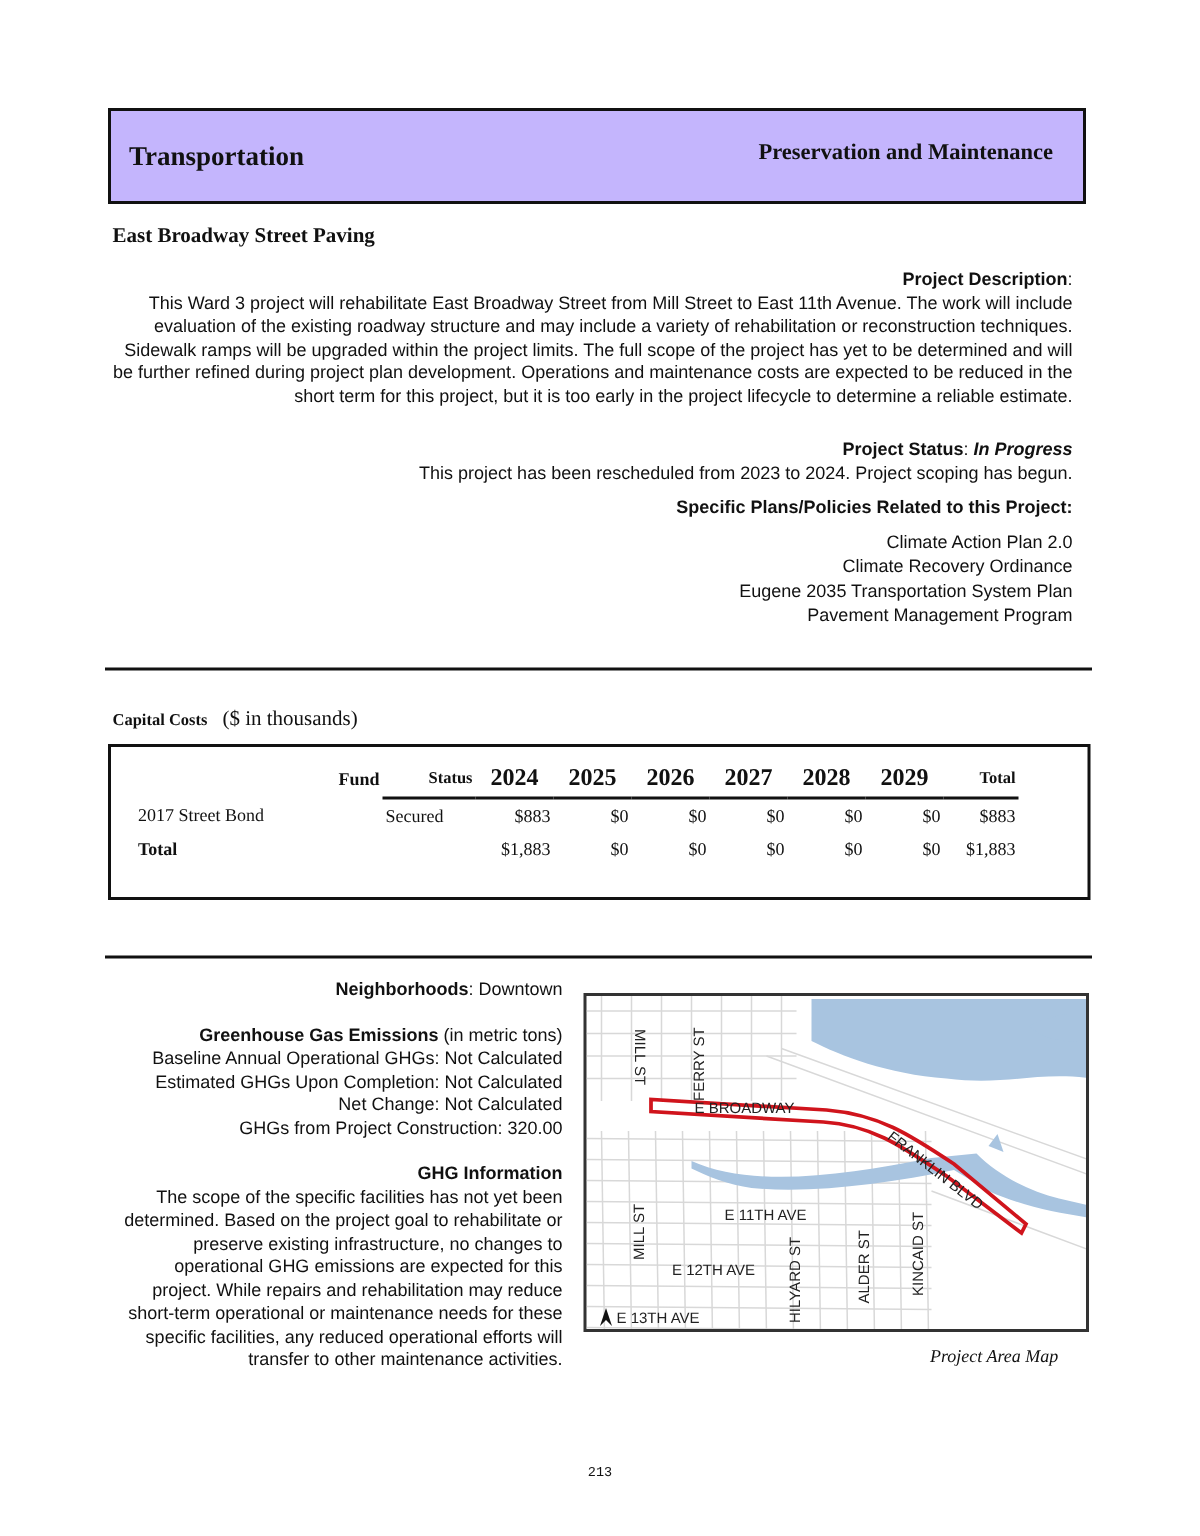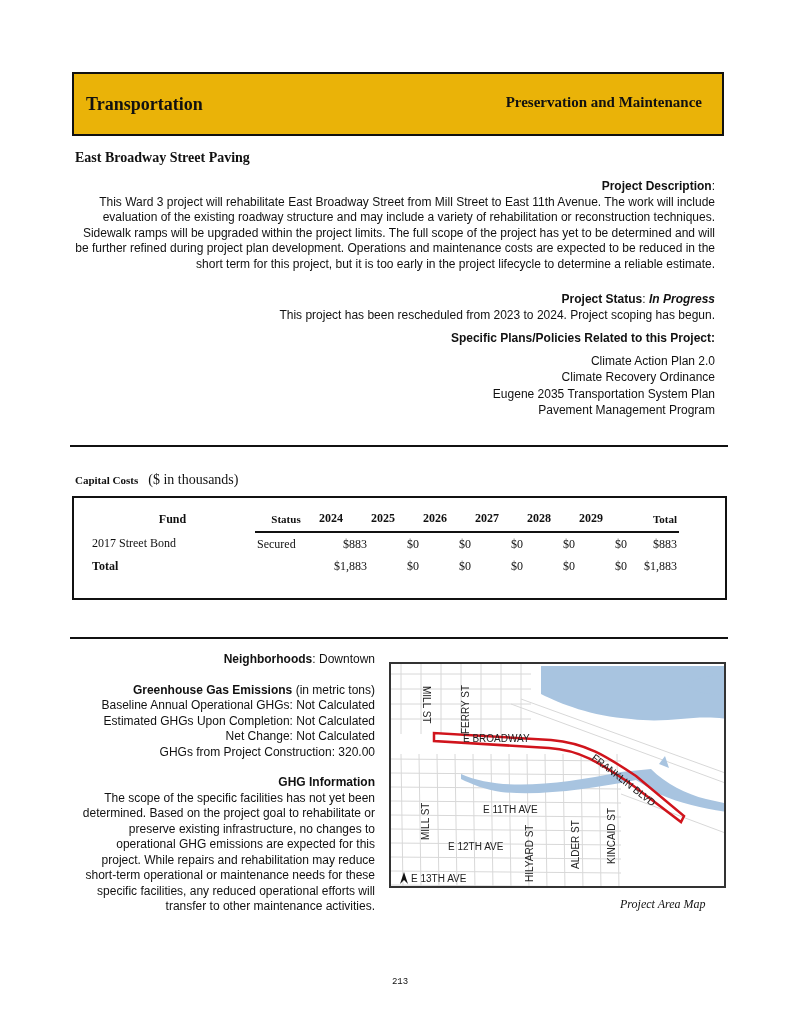--- a/index.html
+++ b/index.html
@@ -1,21 +1,21 @@
 <!DOCTYPE html>
 <html><head>
   <meta charset="utf-8">
   <style>
     * { box-sizing: border-box; margin: 0; padding: 0; }
     html, body { width: 800px; height: 1024px; background: #ffffff; }
     body { position: relative; font-family: "DejaVu Serif", "Liberation Serif", serif; color: #111; overflow: hidden; }
 
     .header-box {
       position: absolute; left: 72px; top: 72px; width: 652px; height: 64px;
-      border: 2px solid #111; background: #eab308;
+      border: 2px solid #111; background: #c4b5fd;
     }
     .header-box .cat {
       position: absolute; left: 12px; top: 20px;
       font-family: "Liberation Serif", serif; font-weight: bold; font-size: 18px;
     }
     .header-box .sub {
       position: absolute; right: 20px; top: 20px;
       font-family: "Liberation Serif", serif; font-weight: bold; font-size: 15px;
     }
 
@@ -41,22 +41,22 @@
 
     .cost-box {
       position: absolute; left: 72px; top: 496px; width: 655px; height: 104px;
       border: 2px solid #111;
     }
     table.costs {
       position: absolute; left: 16px; top: 8px; border-collapse: collapse;
       font-family: "Liberation Serif", serif; font-size: 12px;
     }
     table.costs th, table.costs td { padding: 0 2px; height: 23px; white-space: nowrap; }
-    table.costs th { font-weight: bold; text-align: center; height: 26px; }
-    table.costs th.yr { font-size: 12px; text-align: left; }
+    table.costs th { font-weight: bold; text-align: right; height: 26px; }
+    table.costs th.yr { font-size: 16px; text-align: center; }
     table.costs th.tot, table.costs th.st { font-size: 11px; }
     table.costs th.tot { text-align: right; }
     table.costs td.num { text-align: right; }
     table.costs tr.head th.ul { border-bottom: 2px solid #111; }
     table.costs tr.last td.ul { border-bottom: 2px solid #111; }
     table.costs tr.total td { font-weight: normal; }
     table.costs tr.total td.fund { font-weight: bold; }
     .c-fund { width: 165px; }
     .c-status { width: 62px; }
     .c-y { width: 52px; }

